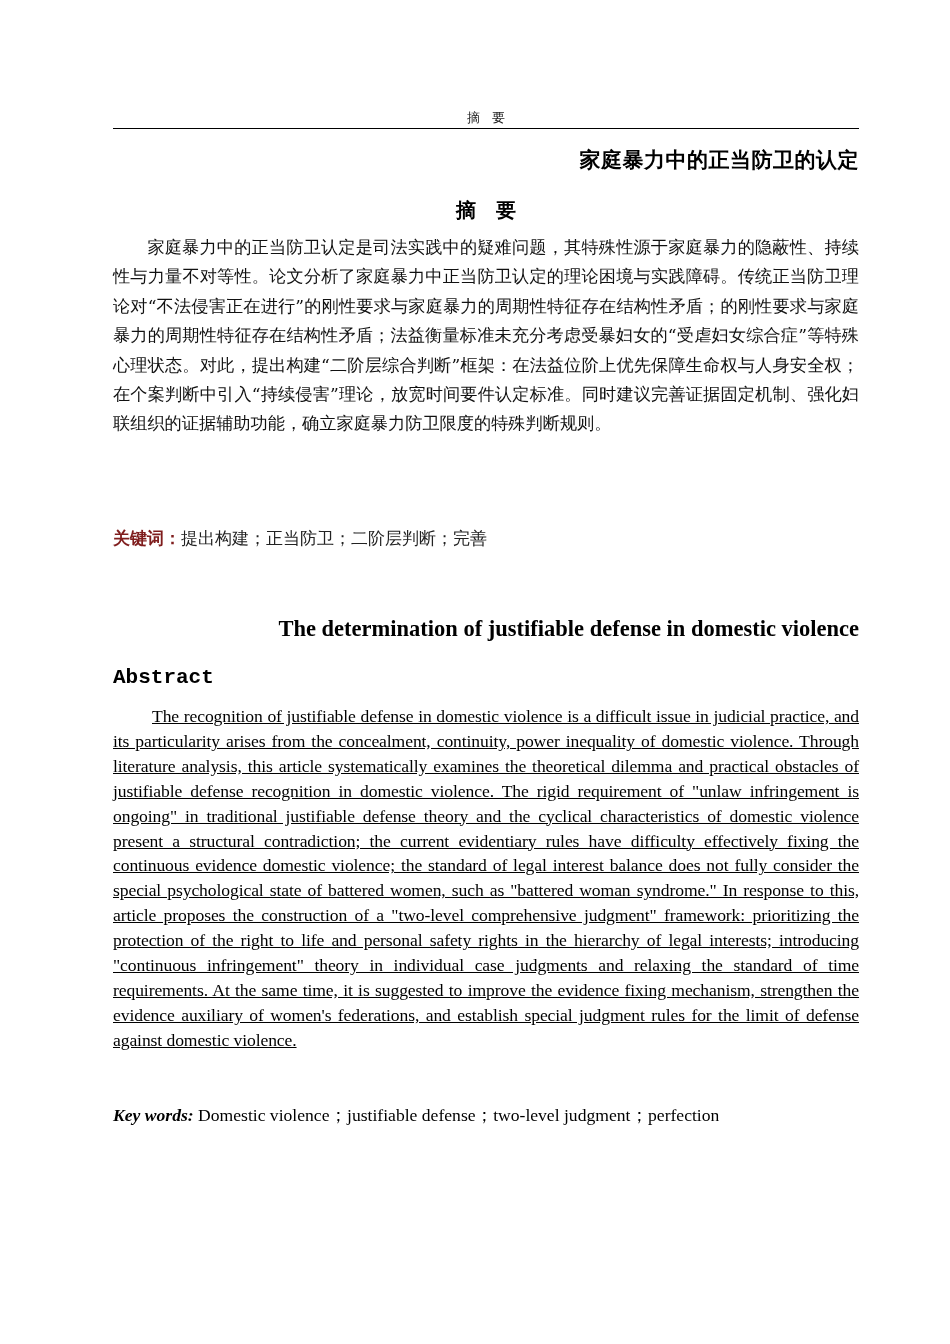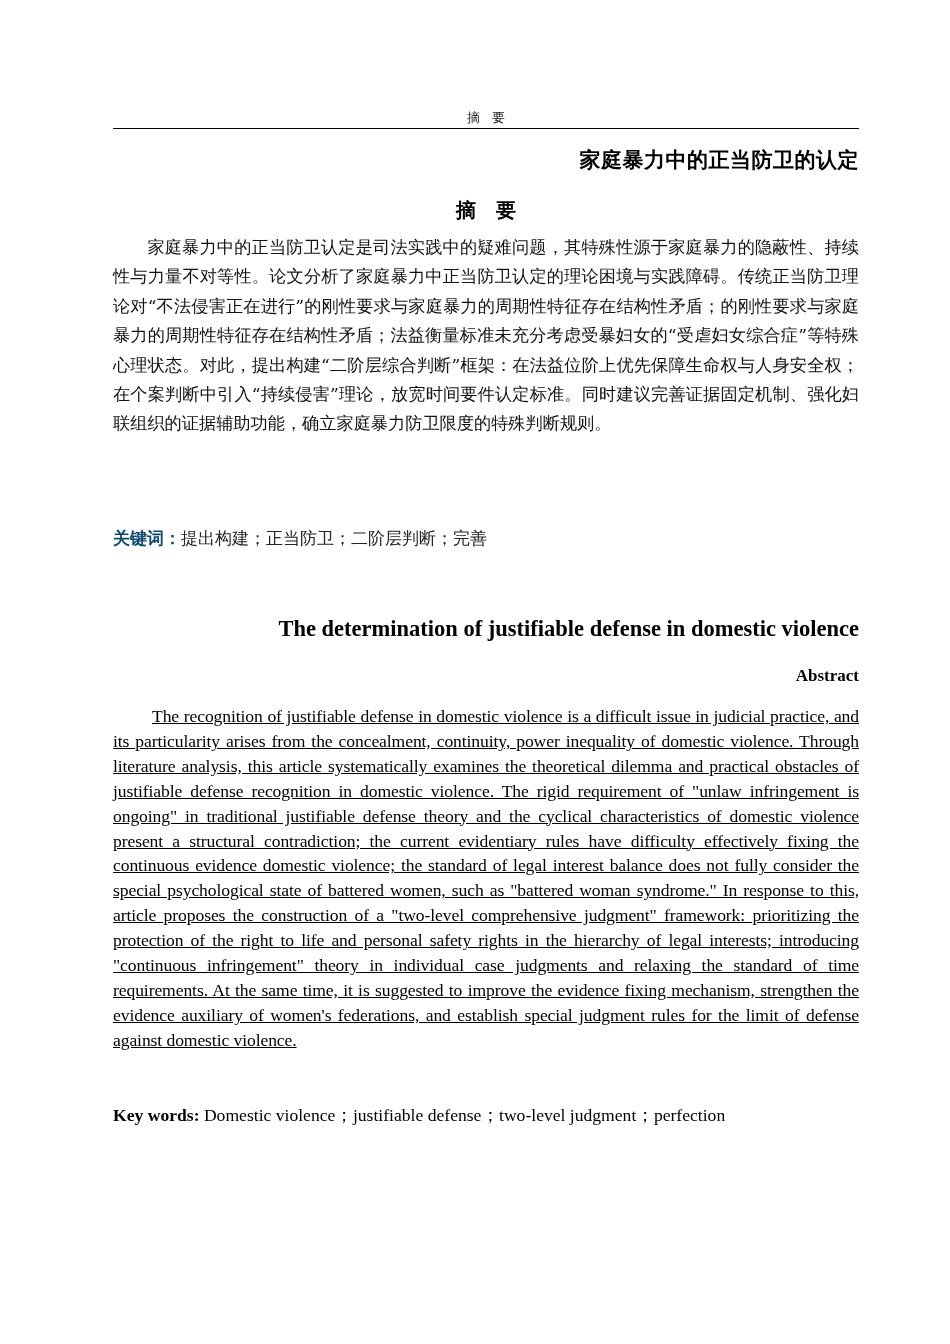--- a/index.html
+++ b/index.html
@@ -81,42 +81,42 @@
       position: absolute;
       top: 527px;
       left: 0;
       width: 746px;
       font-size: 17px;
       color: #222;
       font-family: "DejaVu Serif", "Liberation Serif", serif;
     }
     .cn-keywords .kw-label {
       font-weight: bold;
-      color: #0c4a6e;
+      color: #7f1d1d;
       font-family: "DejaVu Sans", "Liberation Sans", sans-serif;
     }
     .en-title {
       position: absolute;
       top: 616px;
       left: 0;
       width: 746px;
       text-align: right;
       font-size: 22.5px;
       font-weight: bold;
       font-family: "Liberation Serif", serif;
     }
     .en-abstract-heading {
       position: absolute;
       top: 666px;
       left: 0;
       width: 746px;
-      text-align: right;
-      font-size: 17px;
+      text-align: left;
+      font-size: 21px;
       font-weight: bold;
-      font-family: Liberation Serif, serif;
+      font-family: Liberation Mono, monospace;
     }
     .en-body {
       position: absolute;
       top: 704px;
       left: 0;
       width: 746px;
       font-size: 17.6px;
       line-height: 24.9px;
       text-align: justify;
       text-indent: 39px;
@@ -127,20 +127,21 @@
     .en-keywords {
       position: absolute;
       top: 1103px;
       left: 0;
       width: 746px;
       font-size: 17.6px;
       font-family: "Liberation Serif", serif;
     }
     .en-keywords .kw-label {
       font-weight: bold;
+      font-style: italic;
     }
   </style>
 </head>
 <body>
 
 <div class="page">
 
   <div class="running-header">摘要</div>
   <div class="header-rule"></div>
 

